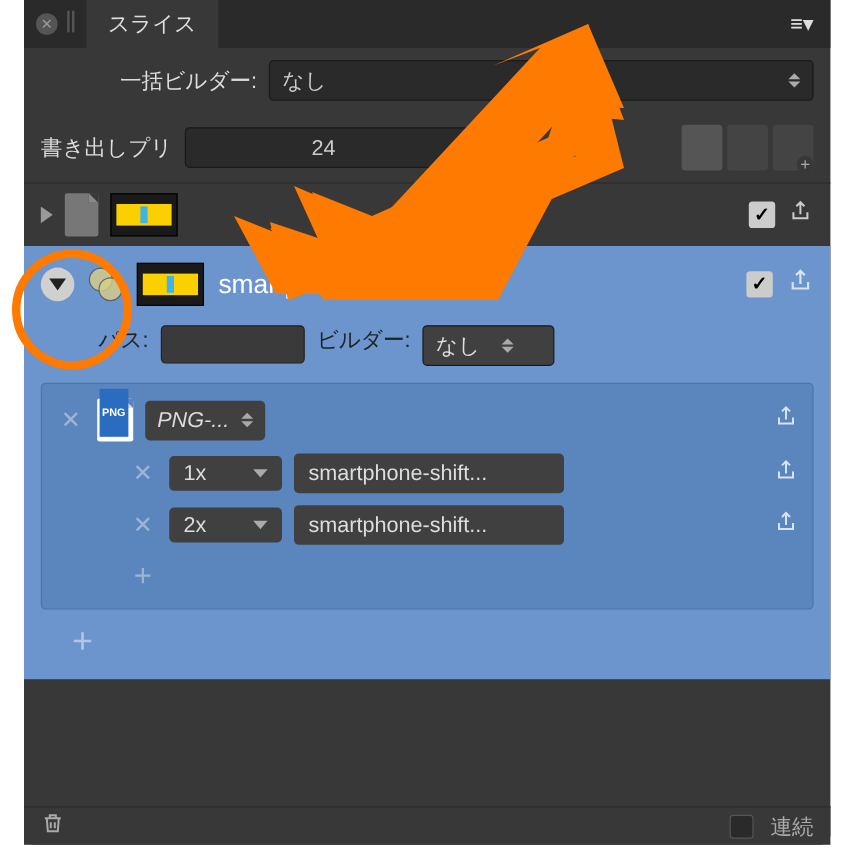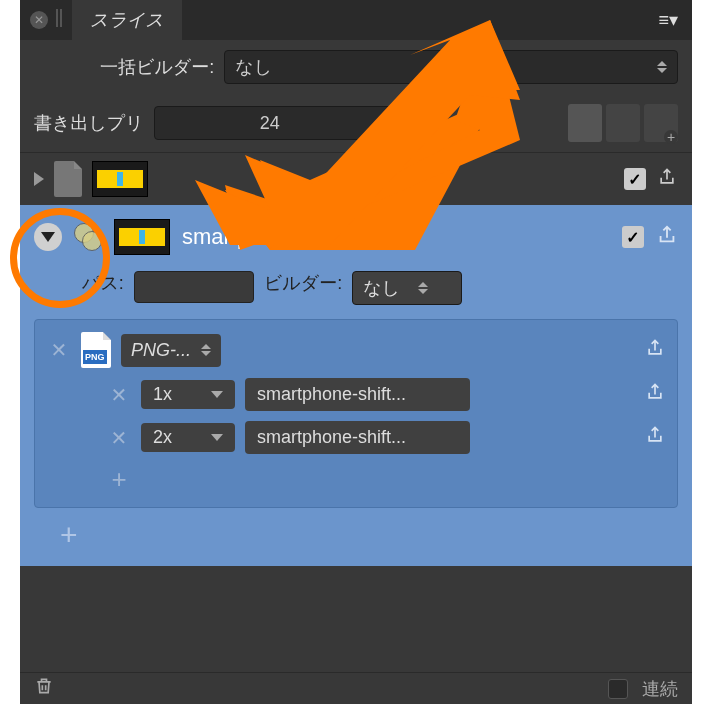--- a/index.html
+++ b/index.html
@@ -2,21 +2,21 @@
 <html><head>
   <meta charset="utf-8">
   <style>
     * { margin: 0; padding: 0; box-sizing: border-box; font-family: -apple-system, "Hiragino Sans", sans-serif; }
     body { background: #fff; width: 720px; height: 716px; position: relative; }
     .panel { position: absolute; left: 20px; top: 0; width: 672px; height: 704px; background: #383838; border-radius: 0 0 8px 8px; color: #ccc; font-size: 18px; }
     .tab-bar { height: 40px; background: #2a2a2a; display: flex; align-items: center; }
     .close-dot { width: 18px; height: 18px; border-radius: 50%; background: #555; margin-left: 10px; display: flex; align-items: center; justify-content: center; color: #999; font-size: 12px; }
     .handle { width: 8px; margin-left: 8px; }
     .handle-line { width: 2px; height: 18px; background: #555; display: inline-block; margin-right: 2px; }
-    .tab { background: #383838; padding: 8px 18px; color: #ddd; margin-left: 8px; font-style: italic; }
+    .tab { background: #383838; padding: 8px 18px; color: #ddd; margin-left: 8px; }
     .menu-icon { margin-left: auto; margin-right: 14px; color: #ddd; font-size: 18px; }
     .row { display: flex; align-items: center; padding: 10px 14px; gap: 10px; }
     .row-label { color: #ddd; }
     .select { background: #2a2a2a; border: 1px solid #1a1a1a; border-radius: 4px; padding: 4px 10px; display: flex; align-items: center; min-height: 34px; position: relative; }
     .select-caret { display: flex; flex-direction: column; gap: 2px; margin-left: auto; }
     .caret-up, .caret-down { width: 0; height: 0; border-left: 5px solid transparent; border-right: 5px solid transparent; }
     .caret-up { border-bottom: 5px solid #aaa; }
     .caret-down { border-top: 5px solid #aaa; }
     .select.builder { flex: 1; }
     .preset-icons { display: flex; gap: 4px; margin-left: auto; }
@@ -41,21 +41,21 @@
     .shape-icon::after { right: 0; bottom: 0; }
     .slice-name { color: #fff; font-size: 22px; font-weight: 500; flex: 1; }
     .disclosure-circle { width: 28px; height: 28px; border-radius: 50%; background: #d0d0d0; display: flex; align-items: center; justify-content: center; }
     .sub-row { display: flex; gap: 10px; margin-top: 16px; padding-left: 48px; }
     .input-dark { background: #3a3a3a; border: 1px solid #222; border-radius: 4px; height: 32px; padding: 0 8px; color: #fff; }
     .export-box { background: #5a85bd; border: 1px solid #4a74aa; border-radius: 4px; margin-top: 14px; padding: 12px; }
     .export-row { display: flex; align-items: center; gap: 10px; margin-bottom: 10px; }
     .x-icon { color: #9db4d4; font-size: 20px; width: 24px; text-align: center; }
     .file-icon { width: 30px; height: 36px; background: #fff; border-radius: 2px; position: relative; font-size: 10px; font-weight: bold; color: #fff; }
     .file-icon::before { content: ""; position: absolute; right: 0; top: 0; border-top: 8px solid #5a85bd; border-left: 8px solid #ddd; }
-    .file-badge { position: absolute; bottom: 4px; left: 2px; background: #2a6dc0; padding: 2px 2px; font-size: 9px; }
+    .file-badge { position: absolute; bottom: 4px; left: 2px; background: #2a6dc0; padding: 15px 2px; font-size: 9px; }
     .format-select { background: #404040; border-radius: 4px; padding: 6px 10px; color: #ddd; display: flex; align-items: center; gap: 8px; min-width: 100px; font-style: italic; }
     .scale-select { background: #404040; border-radius: 4px; padding: 4px 12px; color: #ddd; display: flex; align-items: center; gap: 20px; min-width: 94px; }
     .scale-select .tri { width: 0; height: 0; border-left: 6px solid transparent; border-right: 6px solid transparent; border-top: 7px solid #aaa; margin-left: auto; }
     .filename-field { background: #404040; border-radius: 4px; padding: 6px 12px; color: #ddd; min-width: 225px; white-space: nowrap; overflow: hidden; }
     .plus-icon { color: #9db4d4; font-size: 26px; width: 24px; text-align: center; }
     .share-light { color: #d8e4f4; font-size: 20px; margin-left: auto; }
     .footer { position: absolute; bottom: 0; left: 0; right: 0; height: 32px; background: #383838; border-top: 1px solid #2a2a2a; display: flex; align-items: center; padding: 0 14px; gap: 14px; }
     .trash { font-size: 22px; color: #aaa; }
     .footer-check { width: 20px; height: 20px; border: 1px solid #555; background: #2a2a2a; border-radius: 3px; margin-left: auto; }
     .export-btn { background: #484848; border: 1px solid #222; border-radius: 5px; padding: 6px 16px; display: flex; align-items: center; gap: 10px; color: #ddd; font-size: 18px; }

